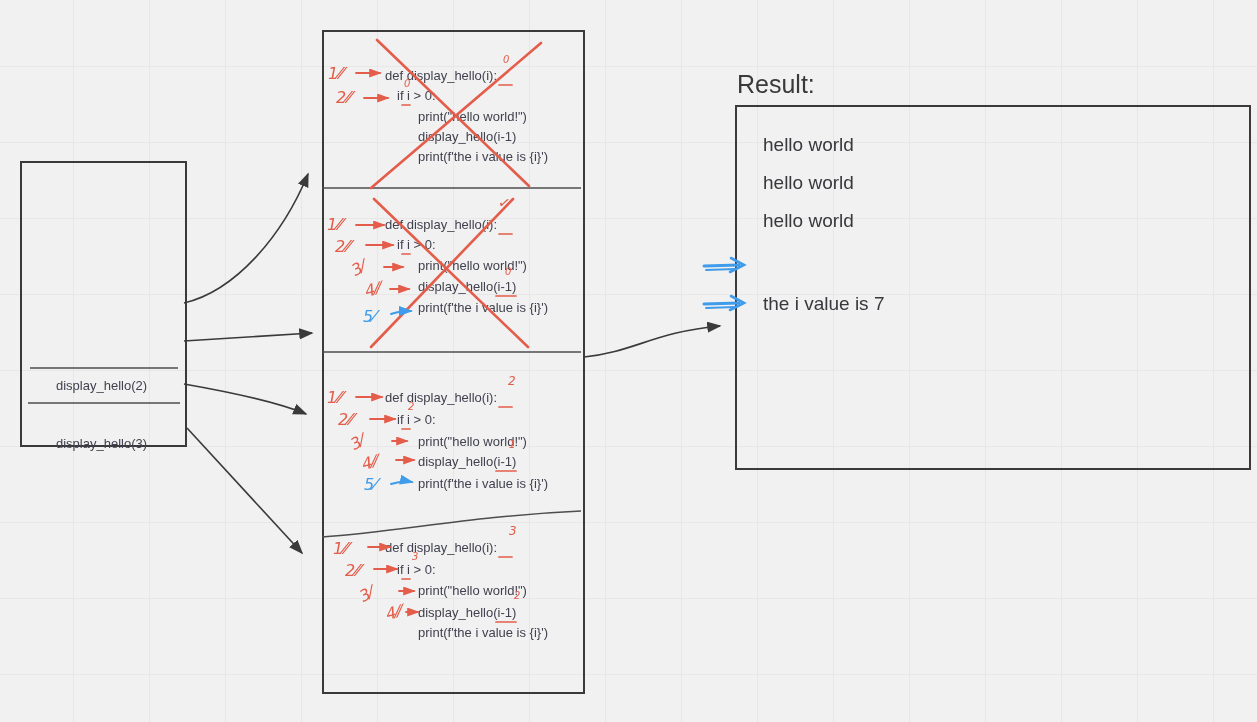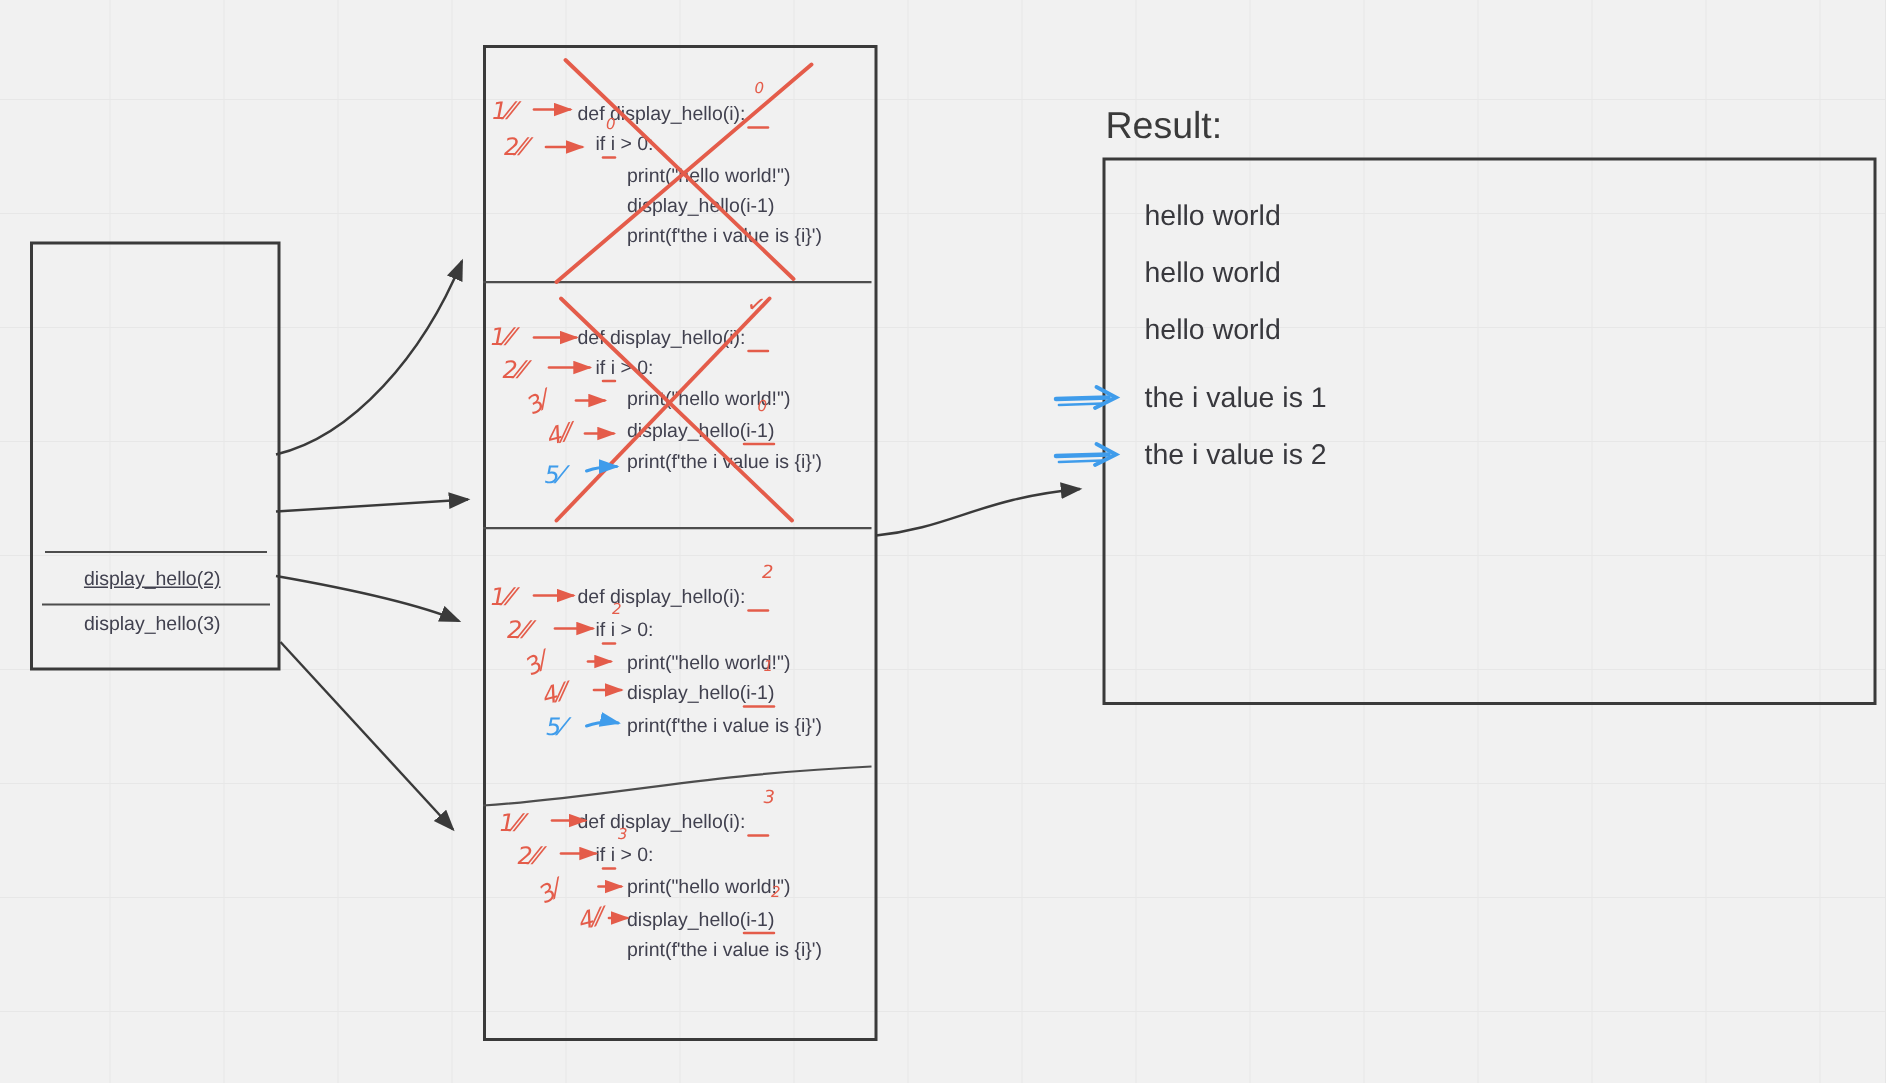--- a/index.html
+++ b/index.html
@@ -28,22 +28,22 @@
   .check{font-family:"DejaVu Sans",sans-serif;font-size:15px;color:#e45c4a;
          transform:rotate(10deg);z-index:4;}
   svg.overlay{position:absolute;left:0;top:0;z-index:3;pointer-events:none;}
 </style>
 </head>
 <body>
 
 <div class="canvas">
 
   <div class="box" style="left:20px;top:161px;width:163px;height:282px;"></div>
-  <span class="t stack-label" style="left:21px;top:378px;width:161px;text-decoration:underline;">display_hello(2)</span>
-  <span class="t stack-label" style="left:21px;top:408px;width:161px;">display_hello(3)</span>
+  <span class="t stack-label" style="left:21px;top:378px;width:161px;">display_hello(2)</span>
+  <span class="t stack-label" style="left:21px;top:436px;width:161px;">display_hello(3)</span>
 
   <div class="box" style="left:322px;top:30px;width:259px;height:660px;"></div>
 
   <span class="t code" style="left:385px;top:67px;">def display_hello(i):</span>
   <span class="t code" style="left:397px;top:87px;">if i &gt; 0:</span>
   <span class="t code" style="left:418px;top:108px;">print("hello world!")</span>
   <span class="t code" style="left:418px;top:128px;">display_hello(i-1)</span>
   <span class="t code" style="left:418px;top:148px;">print(f'the i value is {i}')</span>
   <span class="t step" style="left:328px;top:64px;">1⁄⁄</span>
   <span class="t step" style="left:336px;top:88px;">2⁄⁄</span>
@@ -88,22 +88,21 @@
   <span class="t step rot15" style="left:386px;top:603px;">4⁄⁄</span>
   <span class="t sup big" style="left:509px;top:524px;">3</span>
   <span class="t sup" style="left:412px;top:551px;">3</span>
   <span class="t sup" style="left:514px;top:590px;">2</span>
 
   <span class="t res-title" style="left:737px;top:70px;text-align:right;">Result:</span>
   <div class="box" style="left:735px;top:105px;width:512px;height:361px;"></div>
   <span class="t res-line" style="left:763px;top:131px;">hello world</span>
   <span class="t res-line" style="left:763px;top:169px;">hello world</span>
   <span class="t res-line" style="left:763px;top:207px;">hello world</span>
-  <span class="t res-line" style="left:763px;top:252px;">the i value is 1</span>
-  <span class="t res-line" style="left:763px;top:290px;">the i value is 2</span>
+  <span class="t res-line" style="left:763px;top:290px;">the i value is 7</span>
 
   <svg class="overlay" width="1257" height="722" viewBox="0 0 1257 722">
     <defs>
       <marker id="mb" markerWidth="10" markerHeight="8" refX="8" refY="3.5" orient="auto">
         <path d="M0,0 L9,3.5 L0,7 z" fill="#3a3a3a"></path>
       </marker>
       <marker id="mr" markerWidth="8" markerHeight="6" refX="6" refY="2.5" orient="auto">
         <path d="M0,0 L7,2.5 L0,5 z" fill="#e45c4a"></path>
       </marker>
       <marker id="mu" markerWidth="8" markerHeight="6" refX="6" refY="2.5" orient="auto">

